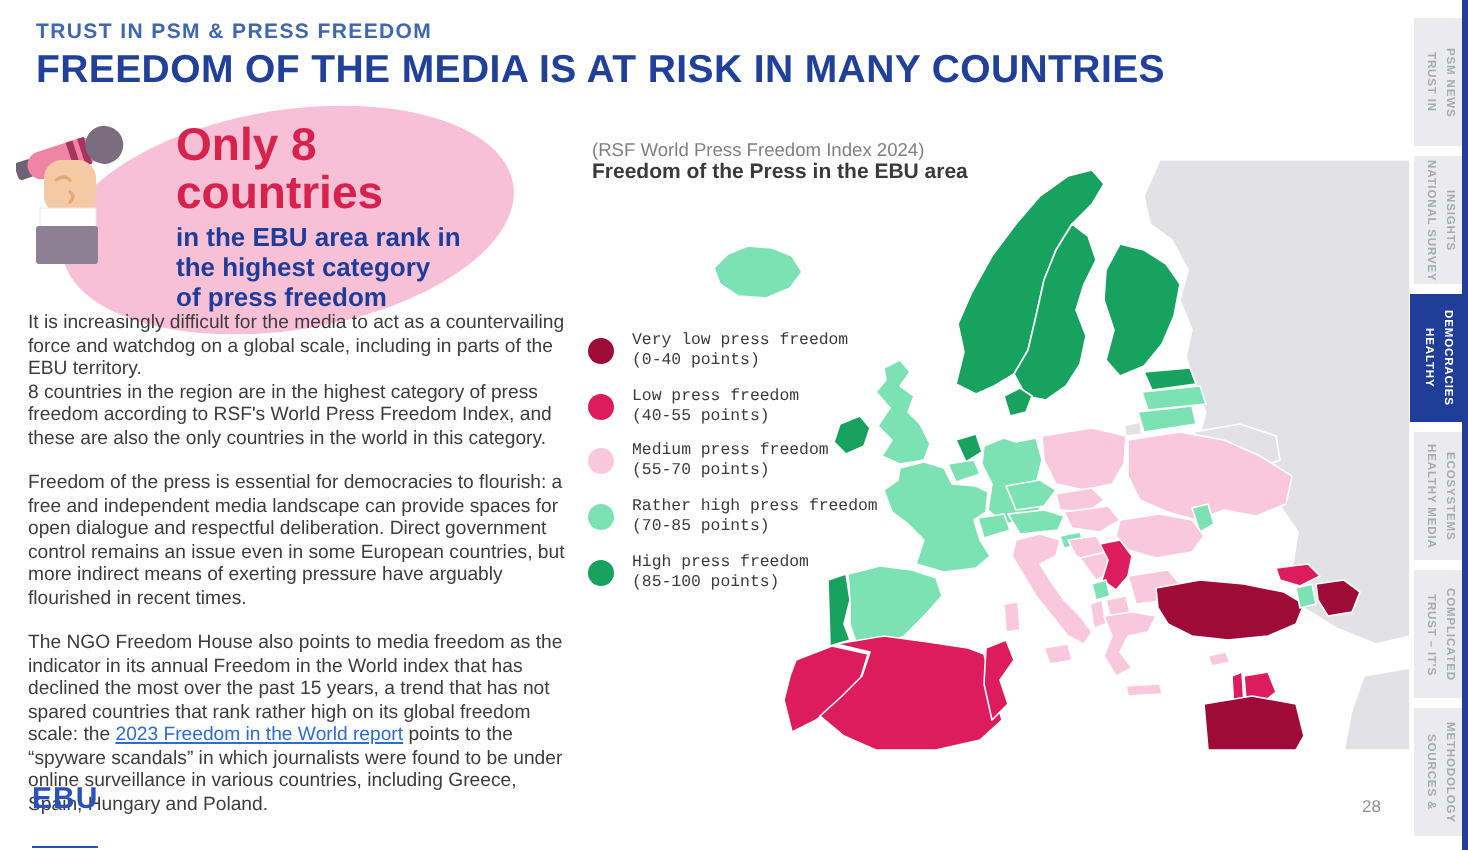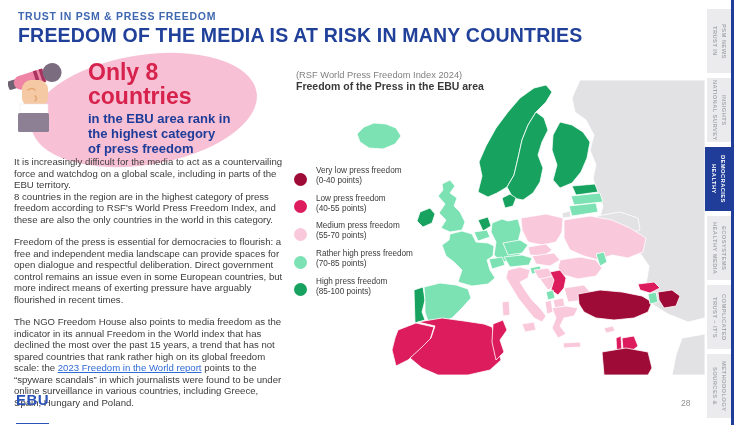--- a/index.html
+++ b/index.html
@@ -25,21 +25,21 @@
   .body-col{position:absolute;left:14px;top:156px;width:274px;font-size:9.6px;
             line-height:1.2;color:#3C3C3C;}
   .body-col p{margin:0 0 11px 0;}
   .pre{white-space:pre-line;}
   a.link{color:#2E6BD6;text-decoration:underline;cursor:pointer;}
 
   
   .map-title{position:absolute;left:296px;top:56px;font-size:10.5px;font-weight:700;color:#3A3A3A;margin-top:24px;}
   .map-subtitle{position:absolute;left:296px;top:70px;font-size:9.3px;color:#808080;}
   .legend{position:absolute;left:294px;top:165px;}
-  .legend-row{display:flex;align-items:flex-end;margin-bottom:7px;}
+  .legend-row{display:flex;align-items:center;margin-bottom:7px;font-family:Liberation Mono, monospace;}
   .legend-dot{width:13px;height:13px;border-radius:50%;margin-right:9px;flex:0 0 13px;}
   .legend-label{font-size:8.2px;line-height:1.2;color:#3A3A3A;white-space:pre-line;padding-top:1px;}
   .map-svg{position:absolute;left:350px;top:80px;width:355px;height:295px;}
 
   
   .side-strip{position:absolute;left:731px;top:0;width:3px;height:425px;background:#1F3D99;}
   .tab{position:absolute;left:707px;width:24px;height:64px;background:#EBEBED;color:#A6AAB0;
        font-size:5.8px;font-weight:700;letter-spacing:.4px;writing-mode:vertical-lr;
        display:flex;align-items:center;justify-content:center;text-align:center;
        white-space:pre-line;line-height:1.6;cursor:pointer;}

